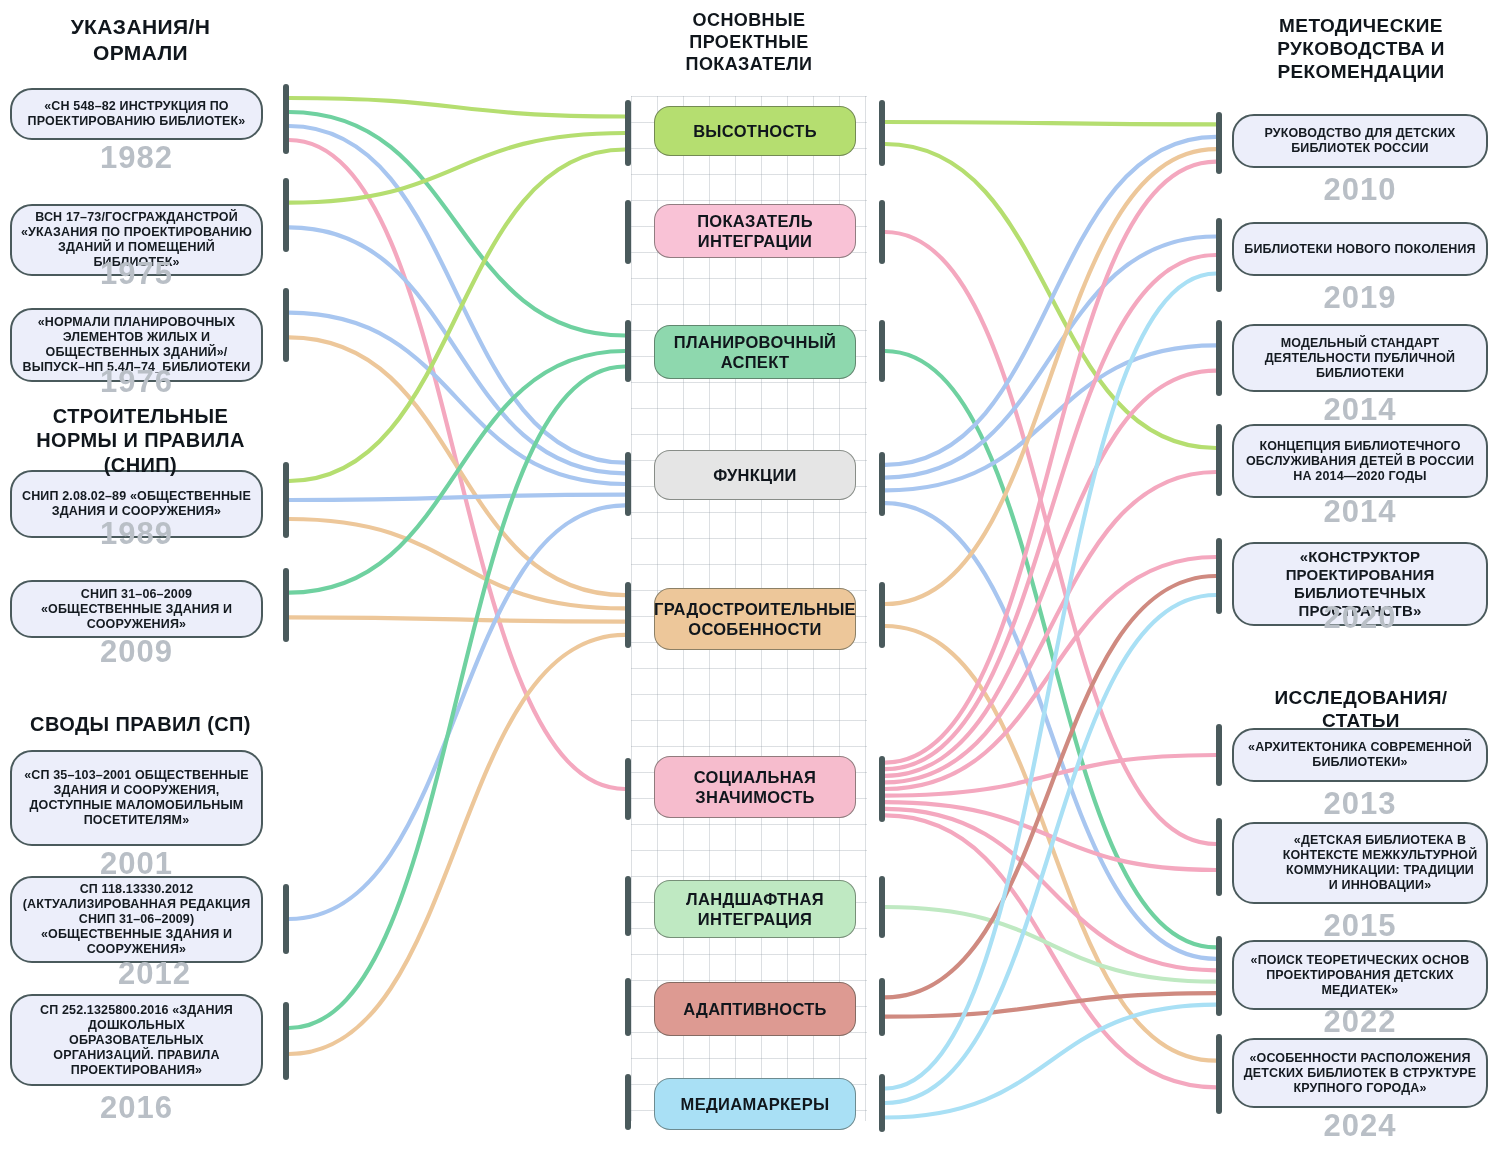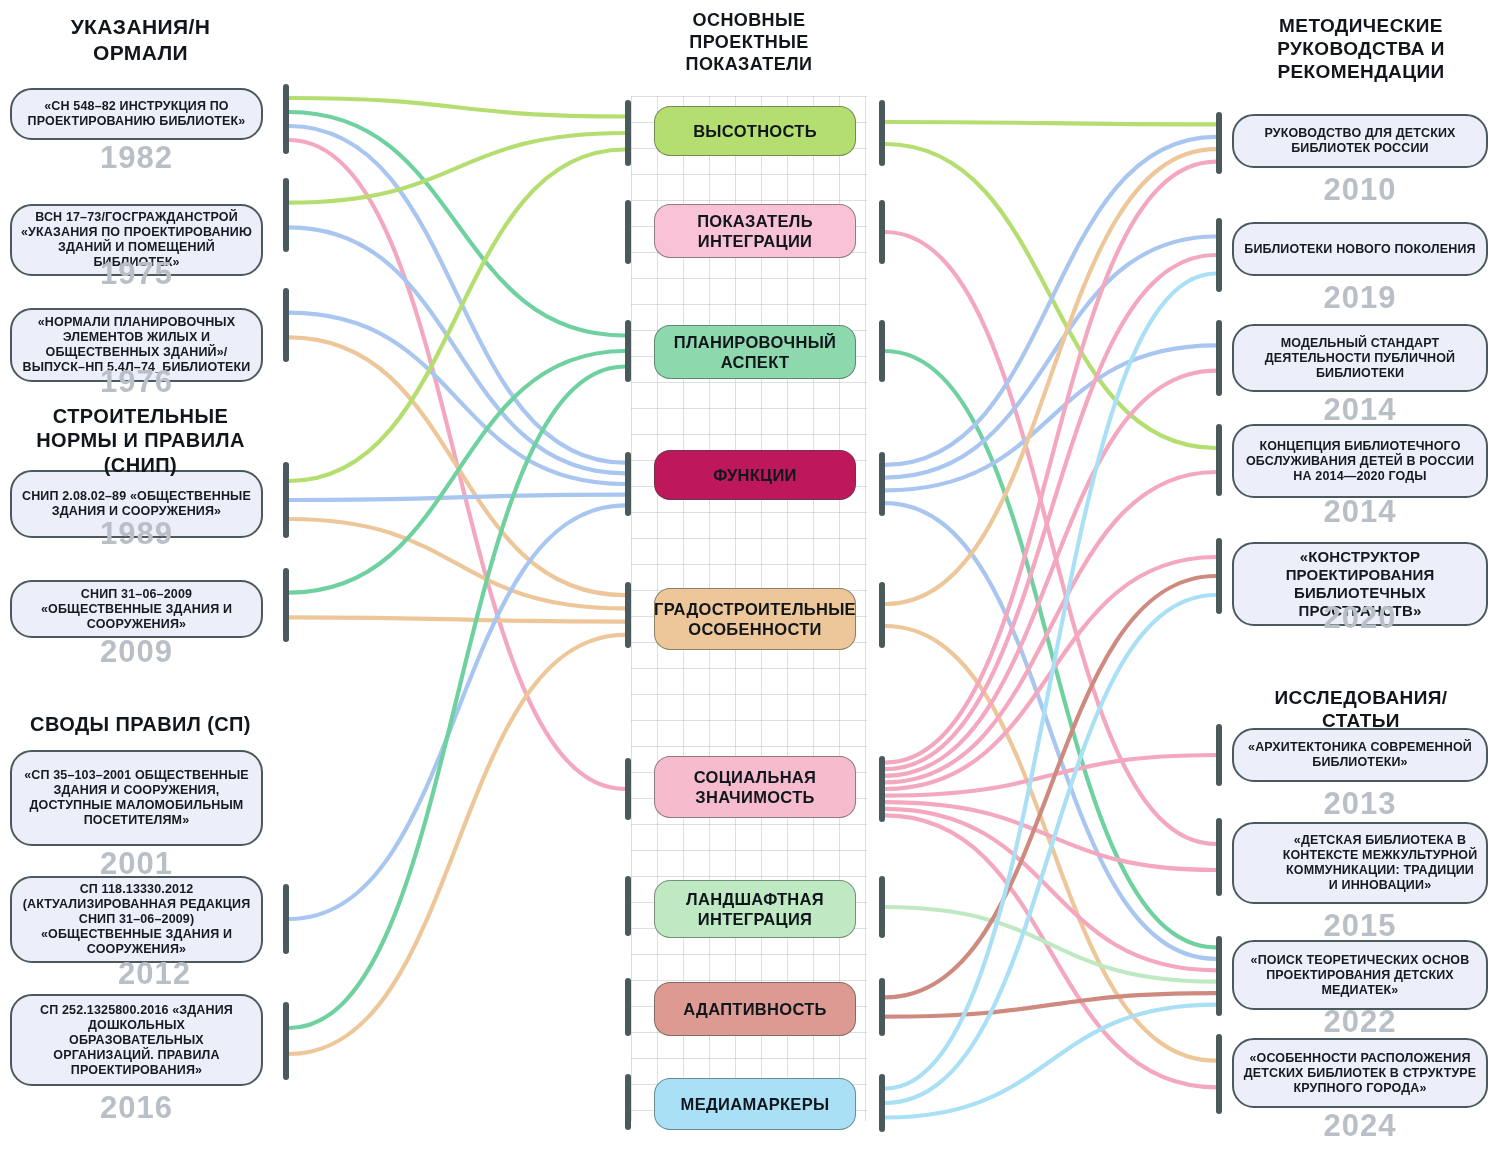--- a/index.html
+++ b/index.html
@@ -157,21 +157,21 @@
     <div class="year" style="left: 1232px; top: 1108px; width: 256px; font-size: 31px;">2024</div>
     <div class="ind" style="left: 654px; top: 106px; width: 202px; height: 50px; background: rgb(181, 222, 112);">
       <span>ВЫСОТНОСТЬ</span>
     </div>
     <div class="ind" style="left: 654px; top: 204px; width: 202px; height: 54px; background: rgb(249, 194, 214);">
       <span>ПОКАЗАТЕЛЬ ИНТЕГРАЦИИ</span>
     </div>
     <div class="ind" style="left: 654px; top: 325px; width: 202px; height: 54px; background: rgb(142, 216, 174);">
       <span>ПЛАНИРОВОЧНЫЙ АСПЕКТ</span>
     </div>
-    <div class="ind" style="left: 654px; top: 450px; width: 202px; height: 50px; background: #be185d;">
+    <div class="ind" style="left: 654px; top: 450px; width: 202px; height: 50px; background: #e5e5e5;">
       <span>ФУНКЦИИ</span>
     </div>
     <div class="ind" style="left: 654px; top: 588px; width: 202px; height: 62px; background: rgb(237, 199, 154);">
       <span>ГРАДОСТРОИТЕЛЬНЫЕ ОСОБЕННОСТИ</span>
     </div>
     <div class="ind" style="left: 654px; top: 756px; width: 202px; height: 62px; background: rgb(246, 188, 205);">
       <span>СОЦИАЛЬНАЯ ЗНАЧИМОСТЬ</span>
     </div>
     <div class="ind" style="left: 654px; top: 880px; width: 202px; height: 58px; background: rgb(191, 233, 194);">
       <span>ЛАНДШАФТНАЯ ИНТЕГРАЦИЯ</span>

